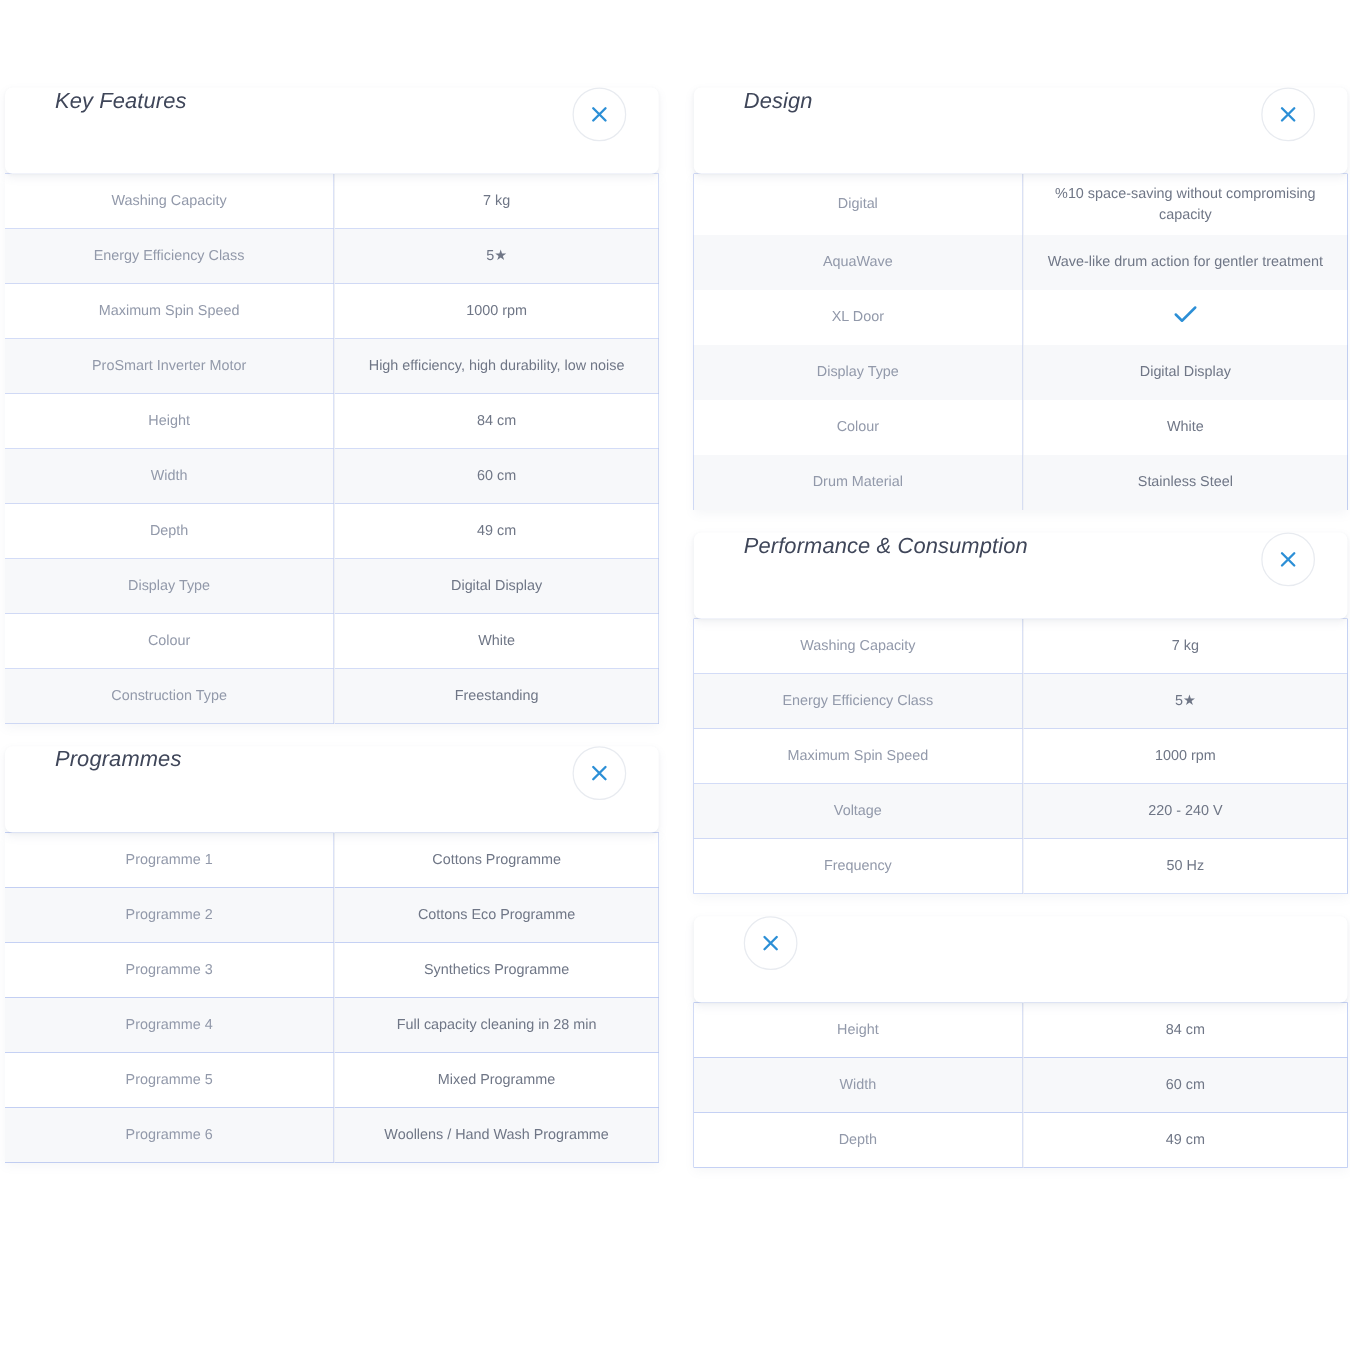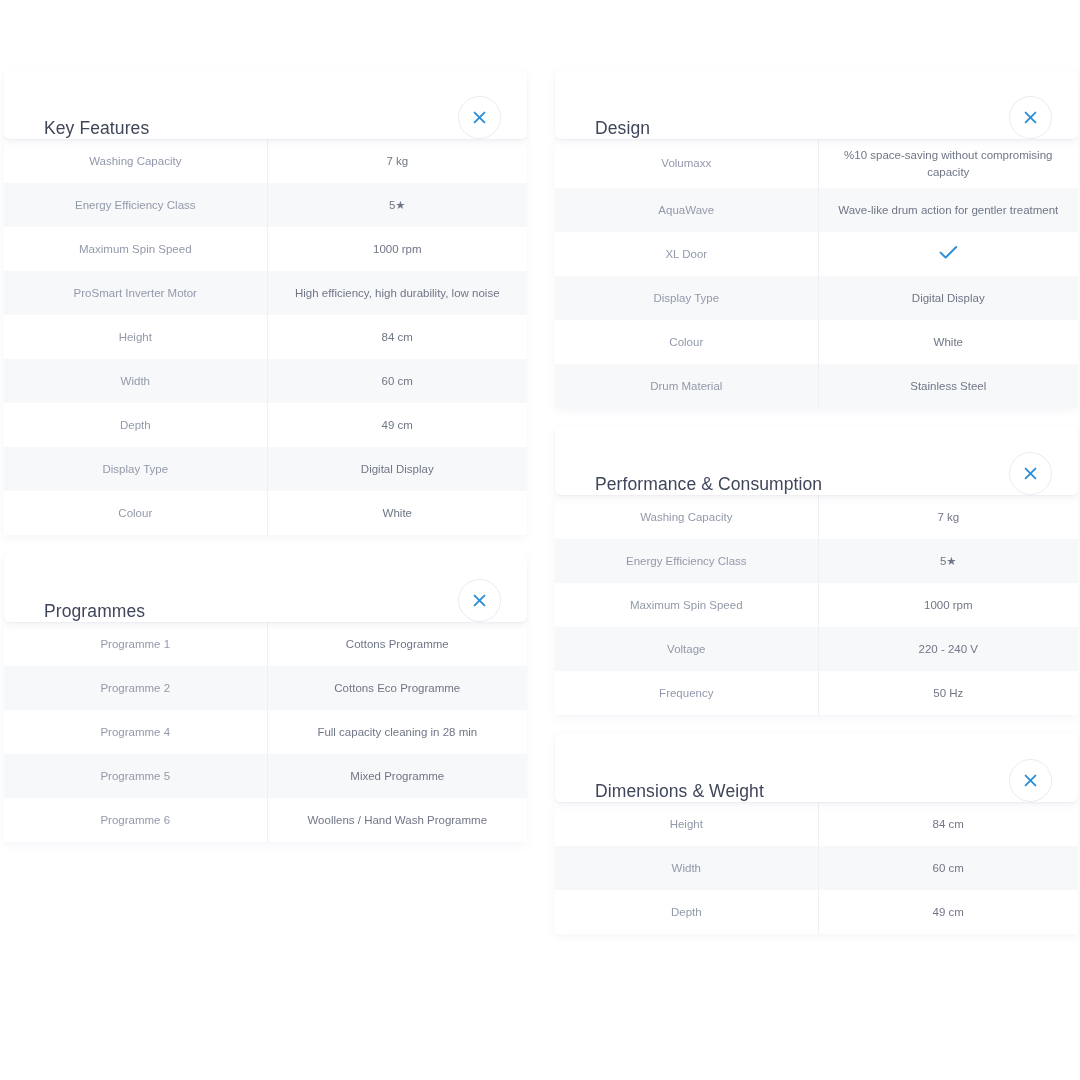--- a/index.html
+++ b/index.html
@@ -41,23 +41,24 @@
   }
 
   .card-header {
     position: relative;
     height: 69px;
     background: #ffffff;
     border-radius: 6px;
     box-shadow: 0 3px 7px rgba(120, 130, 155, 0.10),
                 0 1px 2px rgba(120, 130, 155, 0.06);
     display: flex;
-    align-items: flex-end;
+    align-items: flex-start;
     padding: 0 26px 0 40px;
     z-index: 3;
+    font-style: italic;
   }
 
   .card-title {
     flex: 1;
     font-size: 17.5px;
     font-weight: 400;
     color: #3f4659;
     letter-spacing: 0.1px;
     line-height: 1.2;
     white-space: nowrap;
@@ -173,20 +174,24 @@
               <td class="spec-value">49 cm</td>
             </tr>
             <tr>
               <td class="spec-label">Display Type</td>
               <td class="spec-value">Digital Display</td>
             </tr>
             <tr>
               <td class="spec-label">Colour</td>
               <td class="spec-value">White</td>
             </tr>
+            <tr>
+              <td class="spec-label">Construction Type</td>
+              <td class="spec-value">Freestanding</td>
+            </tr>
           </tbody>
         </table>
       </div>
       <div class="card">
         <div class="card-header">
           <div class="card-title">Programmes</div>
           <div class="close-button" role="button" aria-label="Close" title="Close">
             <span>
               <svg width="15" height="15" viewBox="0 0 15 15" aria-hidden="true">
                 <path d="M2.6 2.6 L12.4 12.4 M12.4 2.6 L2.6 12.4" stroke="#2c8fd6" stroke-width="1.9" stroke-linecap="round"></path>
@@ -198,20 +203,24 @@
           <tbody>
             <tr>
               <td class="spec-label">Programme 1</td>
               <td class="spec-value">Cottons Programme</td>
             </tr>
             <tr>
               <td class="spec-label">Programme 2</td>
               <td class="spec-value">Cottons Eco Programme</td>
             </tr>
             <tr>
+              <td class="spec-label">Programme 3</td>
+              <td class="spec-value">Synthetics Programme</td>
+            </tr>
+            <tr>
               <td class="spec-label">Programme 4</td>
               <td class="spec-value">Full capacity cleaning in 28 min</td>
             </tr>
             <tr>
               <td class="spec-label">Programme 5</td>
               <td class="spec-value">Mixed Programme</td>
             </tr>
             <tr>
               <td class="spec-label">Programme 6</td>
               <td class="spec-value">Woollens / Hand Wash Programme</td>
@@ -228,21 +237,21 @@
             <span>
               <svg width="15" height="15" viewBox="0 0 15 15" aria-hidden="true">
                 <path d="M2.6 2.6 L12.4 12.4 M12.4 2.6 L2.6 12.4" stroke="#2c8fd6" stroke-width="1.9" stroke-linecap="round"></path>
               </svg>
             </span>
           </div>
         </div>
         <table class="spec-table">
           <tbody>
             <tr>
-              <td class="spec-label">Volumaxx</td>
+              <td class="spec-label">Digital</td>
               <td class="spec-value">%10 space-saving without compromising capacity</td>
             </tr>
             <tr>
               <td class="spec-label">AquaWave</td>
               <td class="spec-value">Wave-like drum action for gentler treatment</td>
             </tr>
             <tr>
               <td class="spec-label">XL Door</td>
               <td class="spec-value"><span class="check-icon"><svg width="19" height="15" viewBox="0 0 19 15" aria-hidden="true">
                     <path d="M1.6 7.6 L6.6 12.6 L17.2 2.0" fill="none" stroke="#2c8fd6" stroke-width="2" stroke-linecap="round" stroke-linejoin="round"></path>
@@ -294,21 +303,20 @@
             </tr>
             <tr>
               <td class="spec-label">Frequency</td>
               <td class="spec-value">50 Hz</td>
             </tr>
           </tbody>
         </table>
       </div>
       <div class="card">
         <div class="card-header">
-          <div class="card-title">Dimensions &amp; Weight</div>
           <div class="close-button" role="button" aria-label="Close" title="Close">
             <span>
               <svg width="15" height="15" viewBox="0 0 15 15" aria-hidden="true">
                 <path d="M2.6 2.6 L12.4 12.4 M12.4 2.6 L2.6 12.4" stroke="#2c8fd6" stroke-width="1.9" stroke-linecap="round"></path>
               </svg>
             </span>
           </div>
         </div>
         <table class="spec-table">
           <tbody>

